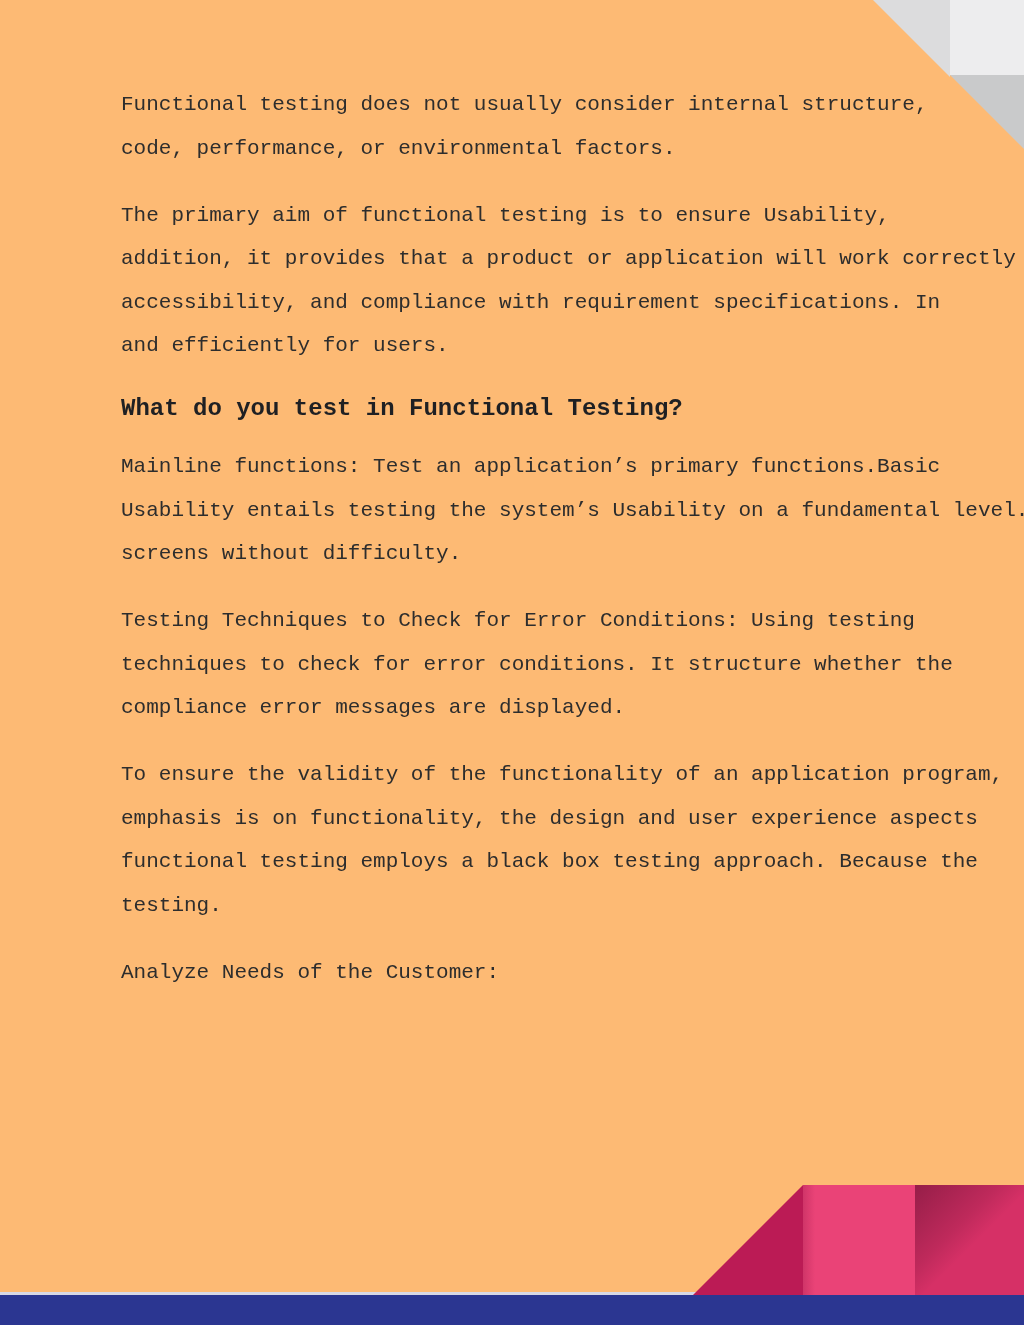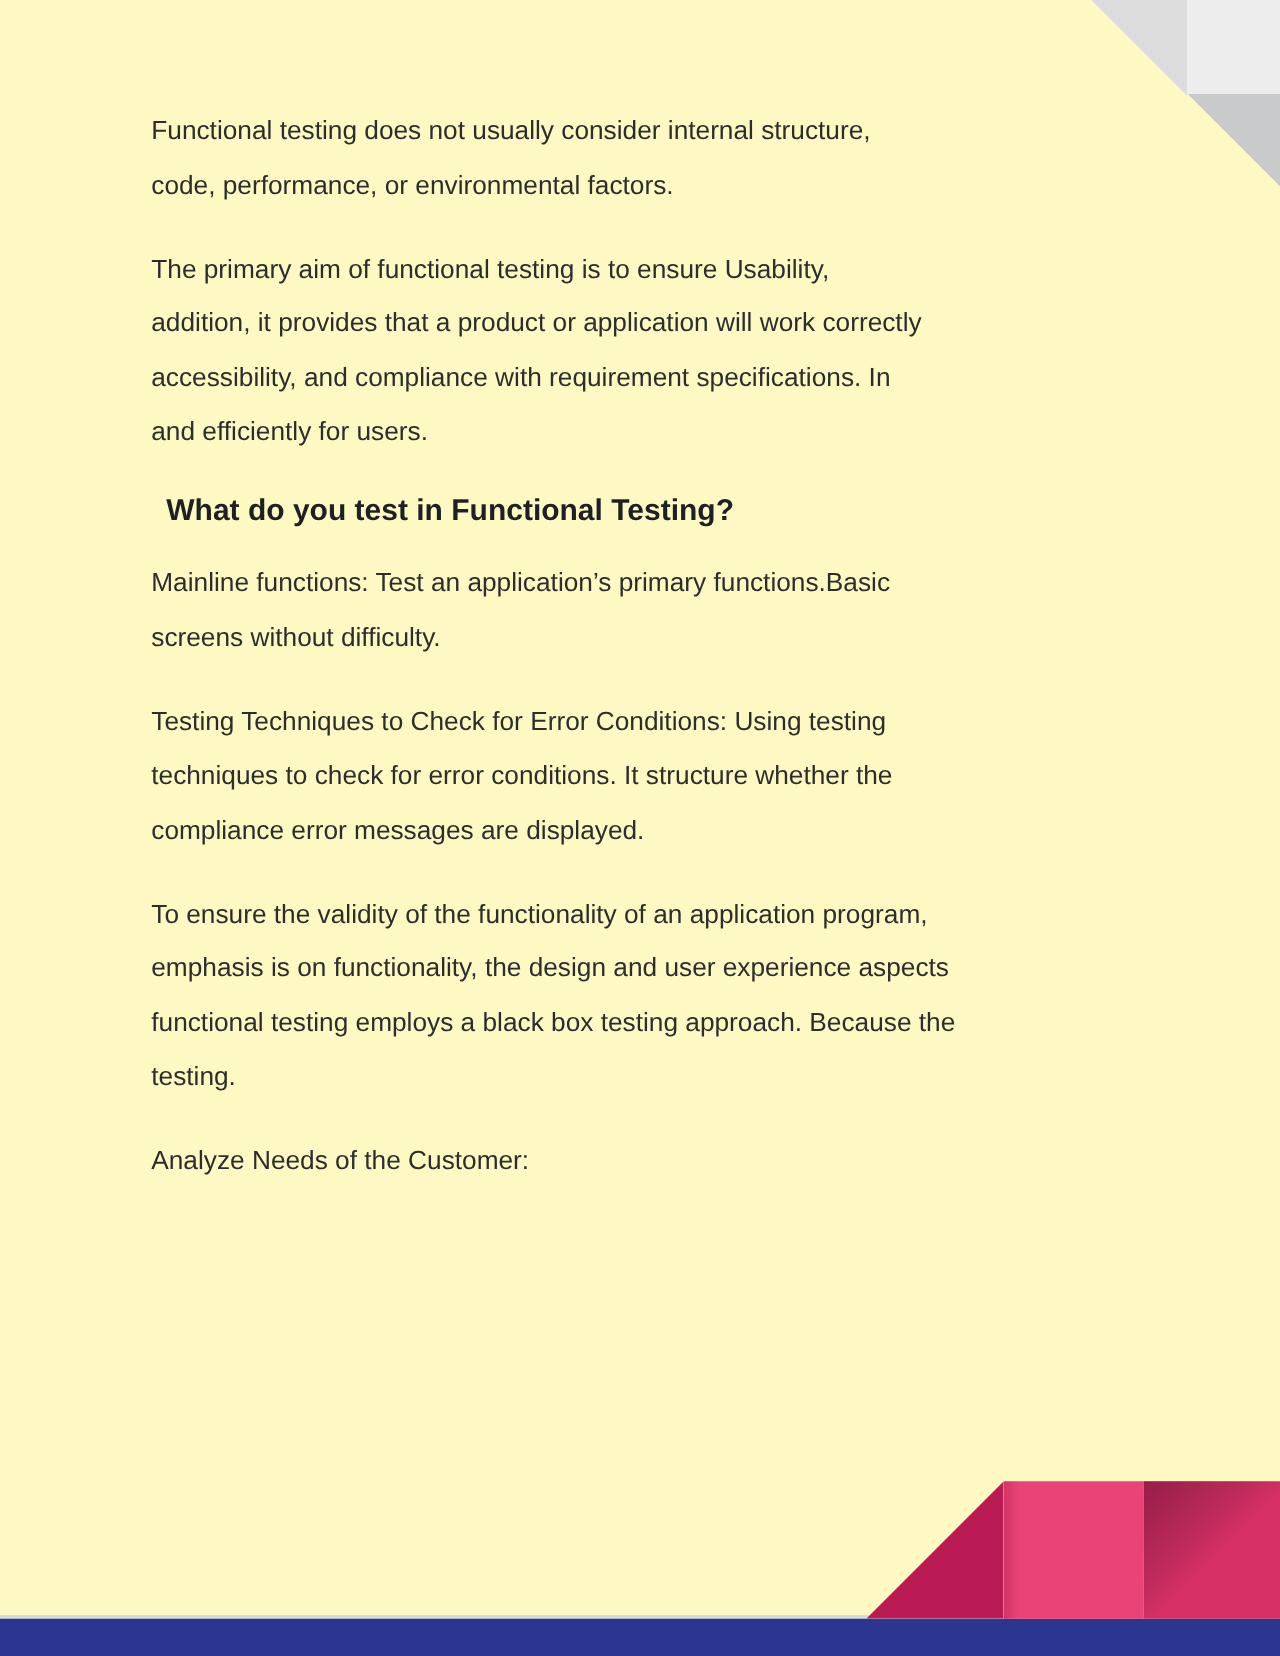--- a/index.html
+++ b/index.html
@@ -1,41 +1,41 @@
 <!DOCTYPE html>
 <html><head>
 <meta charset="utf-8">
 <style>
   html, body { margin: 0; padding: 0; background: #ffffff; }
   .page {
     position: relative;
     width: 1024px;
     height: 1325px;
-    background: #fef9c3;
+    background: #fdba74;
     overflow: hidden;
-    font-family: Liberation Sans, sans-serif;
+    font-family: Liberation Mono, monospace;
     color: #2d2d2d;
   }
 
   
   .content {
     position: absolute;
     left: 121px;
     top: 83px;
     width: 800px;
   }
   .para {
     margin: 0 0 23.5px 0;
     font-size: 21px;
     line-height: 43.5px;
     color: #2d2d2d;
   }
   .para .line { white-space: nowrap; }
   .heading {
-    margin: 4px 0 18px 12px;
+    margin: 4px 0 18px 0;
     font-size: 24px;
     font-weight: bold;
     line-height: 36px;
     color: #1f2023;
     white-space: nowrap;
   }
 
   
   .fold-tri-medium {
     position: absolute; left: 873px; top: 0; width: 77px; height: 77px;
@@ -96,20 +96,21 @@
       <div class="line">The primary aim of functional testing is to ensure Usability,</div>
       <div class="line">addition, it provides that a product or application will work correctly</div>
       <div class="line">accessibility, and compliance with requirement specifications. In</div>
       <div class="line">and efficiently for users.</div>
     </div>
 
     <div class="heading">What do you test in Functional Testing?</div>
 
     <div class="para">
       <div class="line">Mainline functions: Test an application’s primary functions.Basic</div>
+      <div class="line">Usability entails testing the system’s Usability on a fundamental level.</div>
       <div class="line">screens without difficulty.</div>
     </div>
 
     <div class="para">
       <div class="line">Testing Techniques to Check for Error Conditions: Using testing</div>
       <div class="line">techniques to check for error conditions. It structure whether the</div>
       <div class="line">compliance error messages are displayed.</div>
     </div>
 
     <div class="para">

